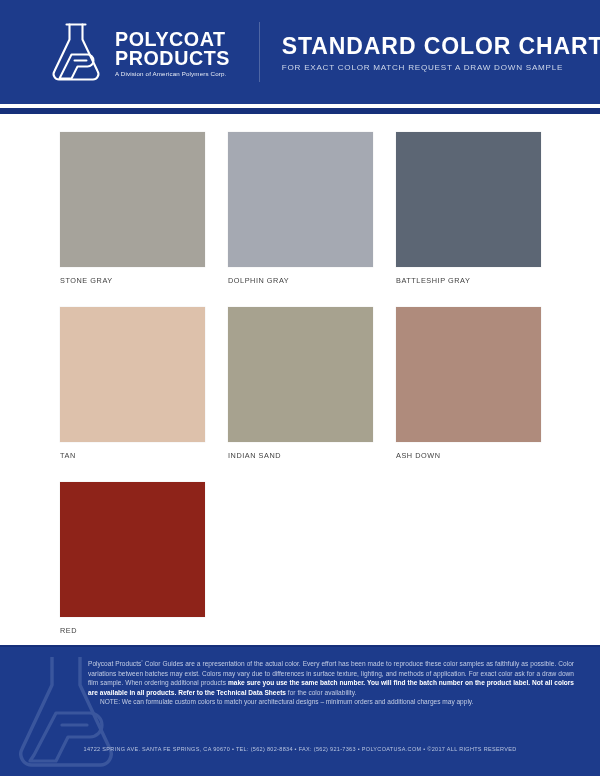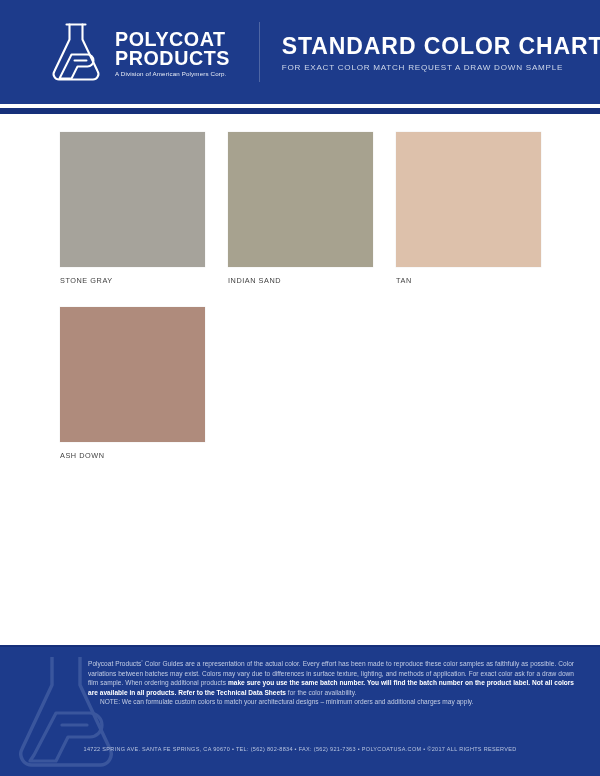--- a/index.html
+++ b/index.html
@@ -200,38 +200,50 @@
   <div class="stripe-gap2"></div>
 
   <div class="body-area">
     <div class="grid">
 
       <div class="swatch-cell">
         <div class="swatch-chip" style="background-color: rgb(166, 163, 155);"></div>
         <div class="swatch-label">STONE GRAY</div>
       </div>
 
-
+      <div class="swatch-cell">
+        <div class="swatch-chip" style="background-color: rgb(165, 169, 178);"></div>
+        <div class="swatch-label">DOLPHIN GRAY</div>
+      </div>
+
+      <div class="swatch-cell">
+        <div class="swatch-chip" style="background-color: rgb(92, 102, 116);"></div>
+        <div class="swatch-label">BATTLESHIP GRAY</div>
+      </div>
+
+      <div class="swatch-cell">
+        <div class="swatch-chip" style="background-color: rgb(221, 193, 171);"></div>
+        <div class="swatch-label">TAN</div>
+      </div>
 
       <div class="swatch-cell">
         <div class="swatch-chip" style="background-color: rgb(167, 162, 143);"></div>
         <div class="swatch-label">INDIAN SAND</div>
       </div>
 
-      <div class="swatch-cell">
-        <div class="swatch-chip" style="background-color: rgb(221, 193, 171);"></div>
-        <div class="swatch-label">TAN</div>
-      </div>
-
 
       <div class="swatch-cell">
         <div class="swatch-chip" style="background-color: rgb(175, 139, 124);"></div>
         <div class="swatch-label">ASH DOWN</div>
       </div>
 
+      <div class="swatch-cell">
+        <div class="swatch-chip" style="background-color: rgb(142, 35, 25);"></div>
+        <div class="swatch-label">RED</div>
+      </div>
 
     </div>
   </div>
 
   <div class="footer" style="background-color: rgb(29, 59, 139);">
     <div class="footer-top-rule"></div>
 
     <div class="footer-watermark">
       <svg viewBox="0 0 118 118" width="118" height="118" aria-hidden="true">
         <g fill="none" stroke="#7e95c9" stroke-width="3.4" stroke-linejoin="round" stroke-linecap="round">

